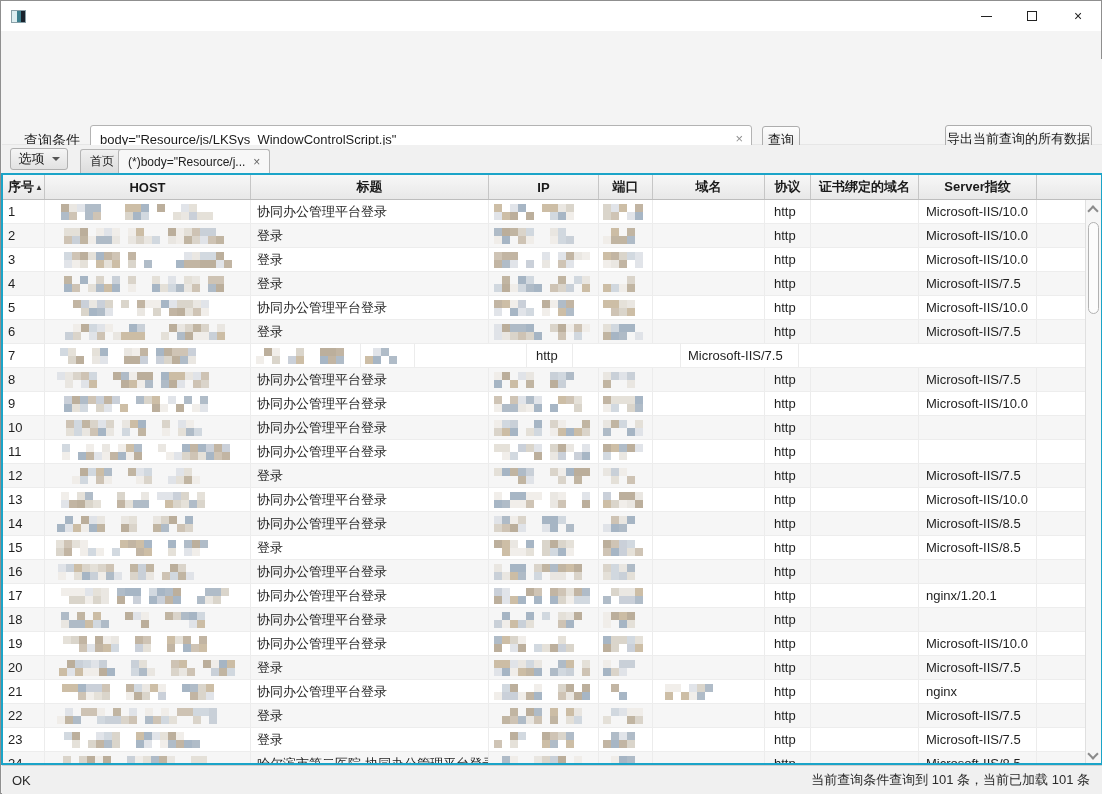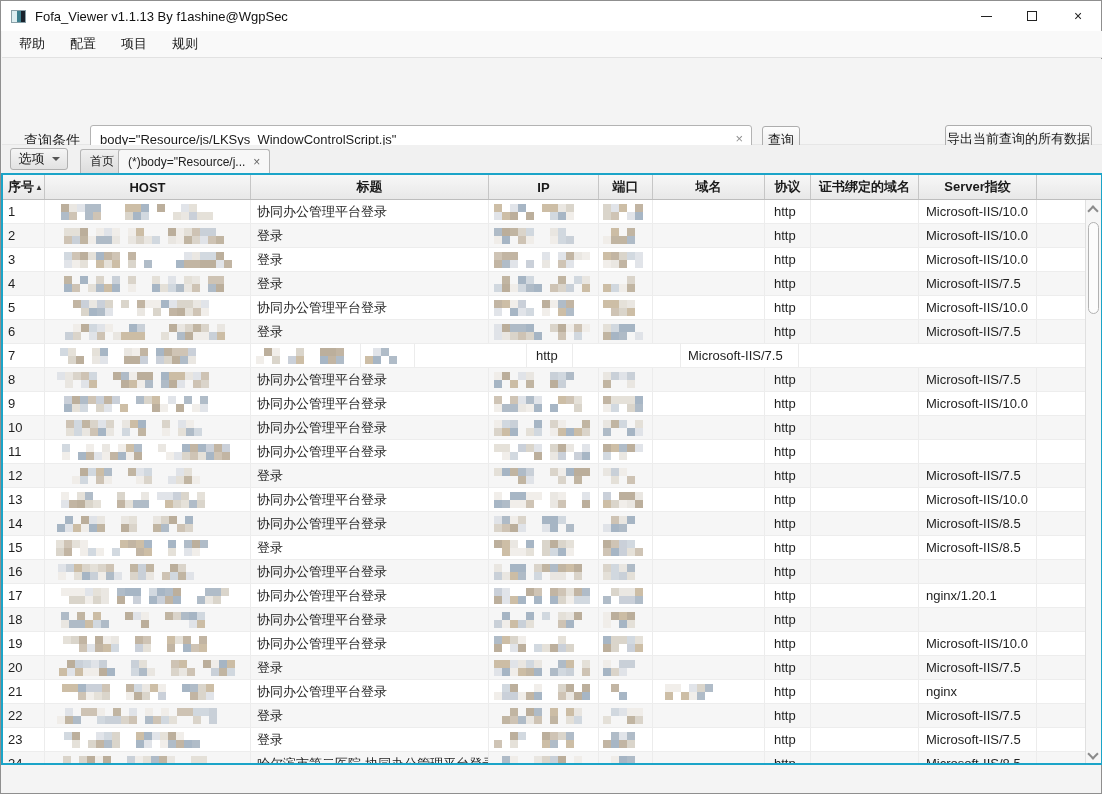--- a/index.html
+++ b/index.html
@@ -82,40 +82,33 @@
 <body>
 
 <div class="window">
 
   <div class="titlebar">
     <div class="app-icon">
         <i class="p1"></i>
         <i class="p2"></i>
         <i class="p3"></i>
       </div>
-    <div class="title-text">Fofa_Viewer v1.1.13 By f1ashine@WgpSec</div>
     <div class="win-btns">
       <div class="win-btn">
           <span class="glyph-min"></span>
         </div>
       <div class="win-btn">
           <span class="glyph-max"></span>
         </div>
       <div class="win-btn">
           <span class="glyph-close">×</span>
         </div>
     </div>
   </div>
 
-  <div class="menubar" id="menubar">
-      <div class="menu-item">帮助</div>
-      <div class="menu-item">配置</div>
-      <div class="menu-item">项目</div>
-      <div class="menu-item">规则</div>
-    </div>
 
   <div class="toolbar">
     <div class="query-label">查询条件</div>
     <div class="query-input-wrap">
       <input class="query-input" type="text" value="body=&quot;Resource/js/LKSys_WindowControlScript.js&quot;" style="">
       <span class="clear-x">×</span>
     </div>
     <div class="btn search-btn">查询</div>
     <div class="btn export-btn">导出当前查询的所有数据</div>
     <div class="filter-row" id="filterrow">
@@ -2376,14 +2369,18 @@
           <div class="td " style="width: 48px; border-right: none;"></div>
         </div>
       </div>
     <div class="vscroll">
       <span class="vs-arrow vs-up"></span>
       <span class="vs-thumb"></span>
       <span class="vs-arrow vs-down"></span>
     </div>
   </div>
 
+  <div class="statusbar">
+    <div class="status-left">OK</div>
+    <div class="status-right">当前查询条件查询到 101 条，当前已加载 101 条</div>
+  </div>
 
 </div>
 
 </body></html>

